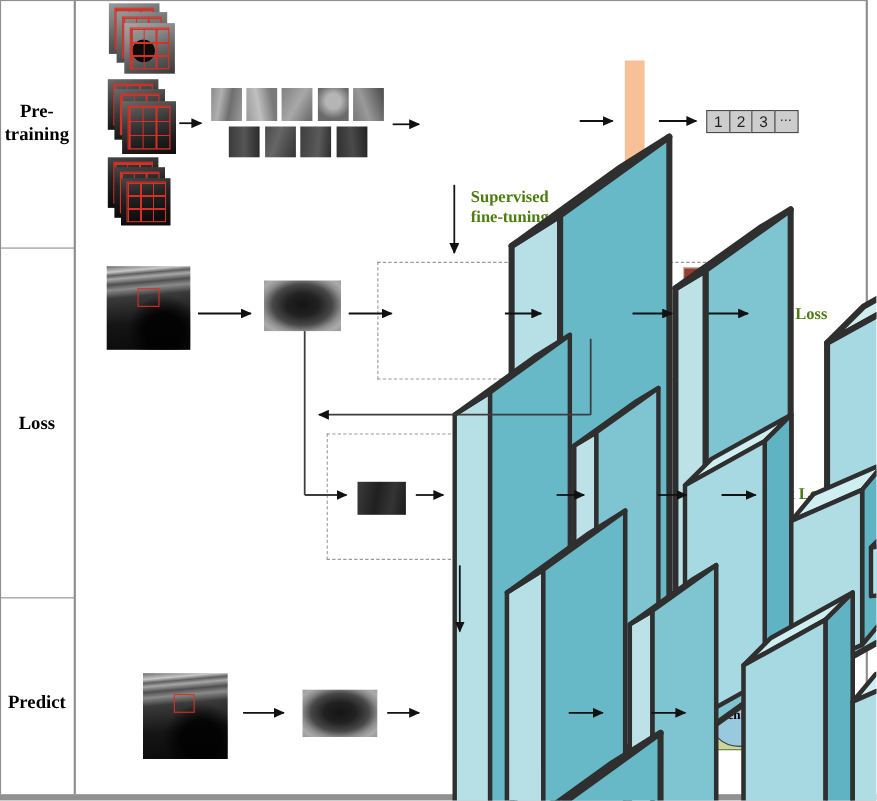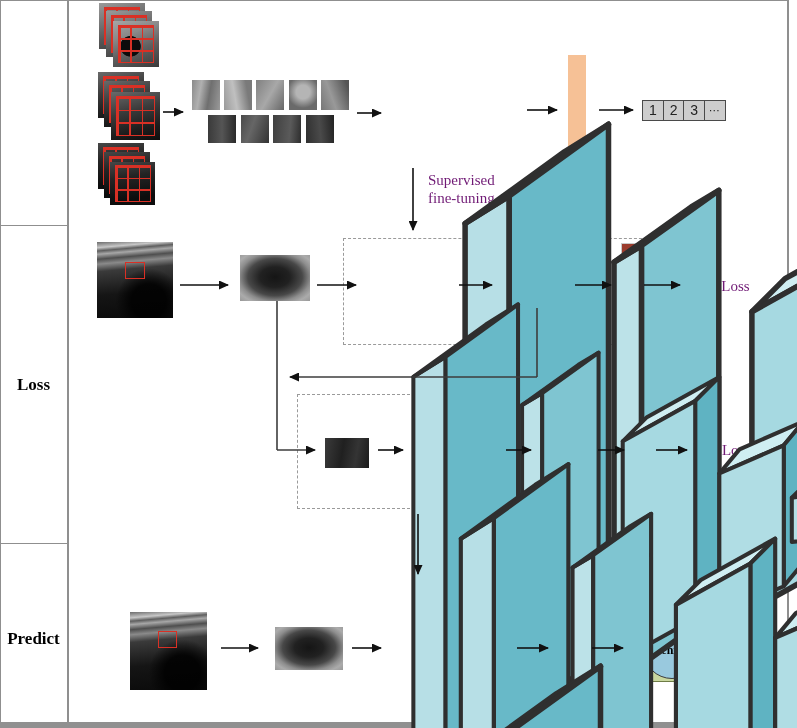--- a/index.html
+++ b/index.html
@@ -1,21 +1,21 @@
 <!DOCTYPE html>
 <html><head>
 <meta charset="utf-8">
 <style>
   html,body{margin:0;padding:0;background:#fff;}
   #canvas{position:relative;width:797px;height:728px;background:#ffffff;
           font-family:"Liberation Serif",serif;color:#000;overflow:hidden;}
   .line{position:absolute;background:#8f8f8f;}
   .stage-lbl{position:absolute;left:0;width:67px;text-align:center;
              font-weight:bold;font-size:17px;line-height:21px;color:#000;}
-  .small-lbl{position:absolute;font-weight:normal;font-size:15px;line-height:18px;color:#701a75;}
+  .small-lbl{position:absolute;font-weight:bold;font-size:15px;line-height:18px;color:#4d7c0f;}
   .dashbox{position:absolute;border:1.4px dashed #9a9a9a;background:transparent;}
   .bar{position:absolute;}
   
   .us-main{position:absolute;background:
       radial-gradient(circle at 68% 78%, rgba(0,0,0,.85) 0 22%, transparent 42%),
       linear-gradient(175deg,#6d6d6d 0%,#c7c7c7 7%,#5f5f5f 11%,#a7a7a7 15%,
         #4f4f4f 21%,#8a8a8a 27%,#3a3a3a 36%,#2b2b2b 48%,#151515 65%,#0a0a0a 100%);}
   .us-crop{position:absolute;background:
       radial-gradient(ellipse at 50% 48%, #151515 0%, #212121 30%, #484848 55%,
         #8d8d8d 72%, #ababab 85%, #989898 100%);}
@@ -54,20 +54,24 @@
 <div id="canvas">
 
   <div class="line" style="left:0;top:0;width:788px;height:1px"></div>
   <div class="line" style="left:0;top:0;width:1px;height:722px"></div>
   <div class="line" style="left:787px;top:0;width:1.5px;height:722px"></div>
   <div class="line" style="left:0;top:722px;width:797px;height:6px;background:#909090"></div>
   <div class="line" style="left:67px;top:0;width:1.5px;height:722px"></div>
   <div class="line" style="left:0;top:225px;width:68px;height:1px"></div>
   <div class="line" style="left:0;top:543px;width:68px;height:1px"></div>
 
+  <div class="stage-lbl" style="top:90px">
+    <div>Pre-</div>
+    <div>training</div>
+  </div>
   <div class="stage-lbl" style="top:374px">
     <div>Loss</div>
   </div>
   <div class="stage-lbl" style="top:628px">
     <div>Predict</div>
   </div>
 
   <div>
     <div class="stack-img s1" style="left:99px;top:3px">
         <div class="redgrid"></div>

